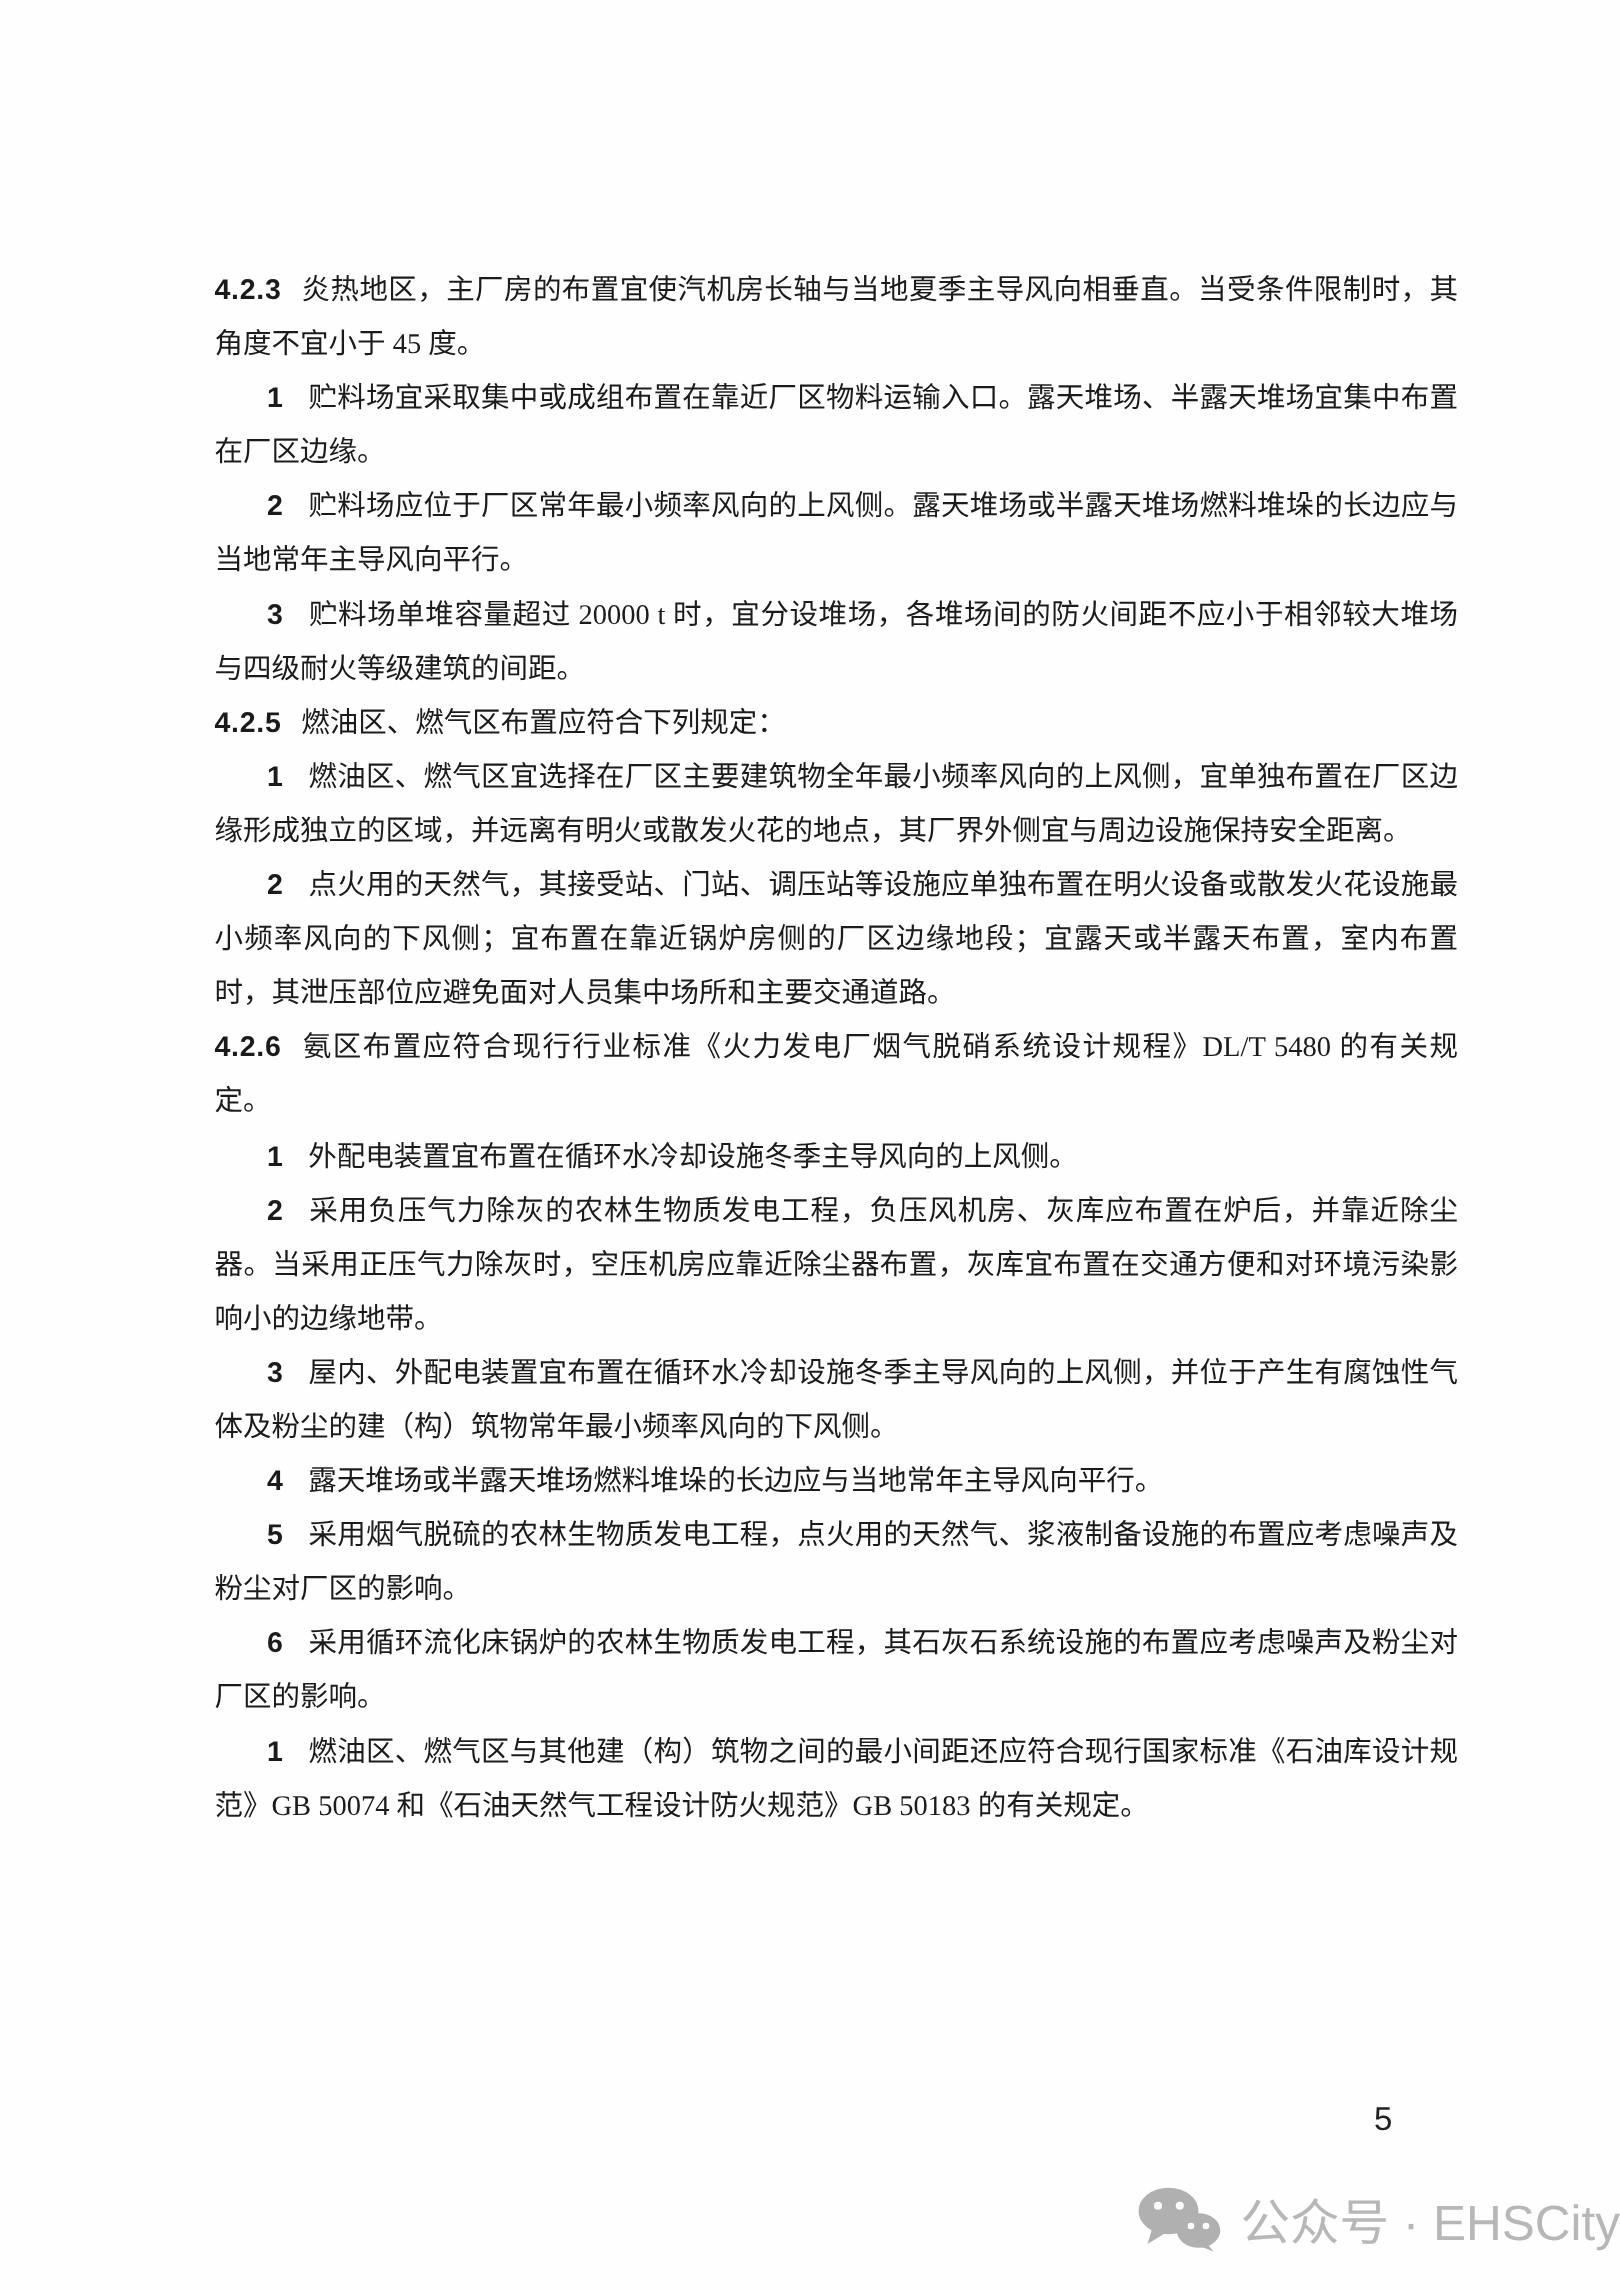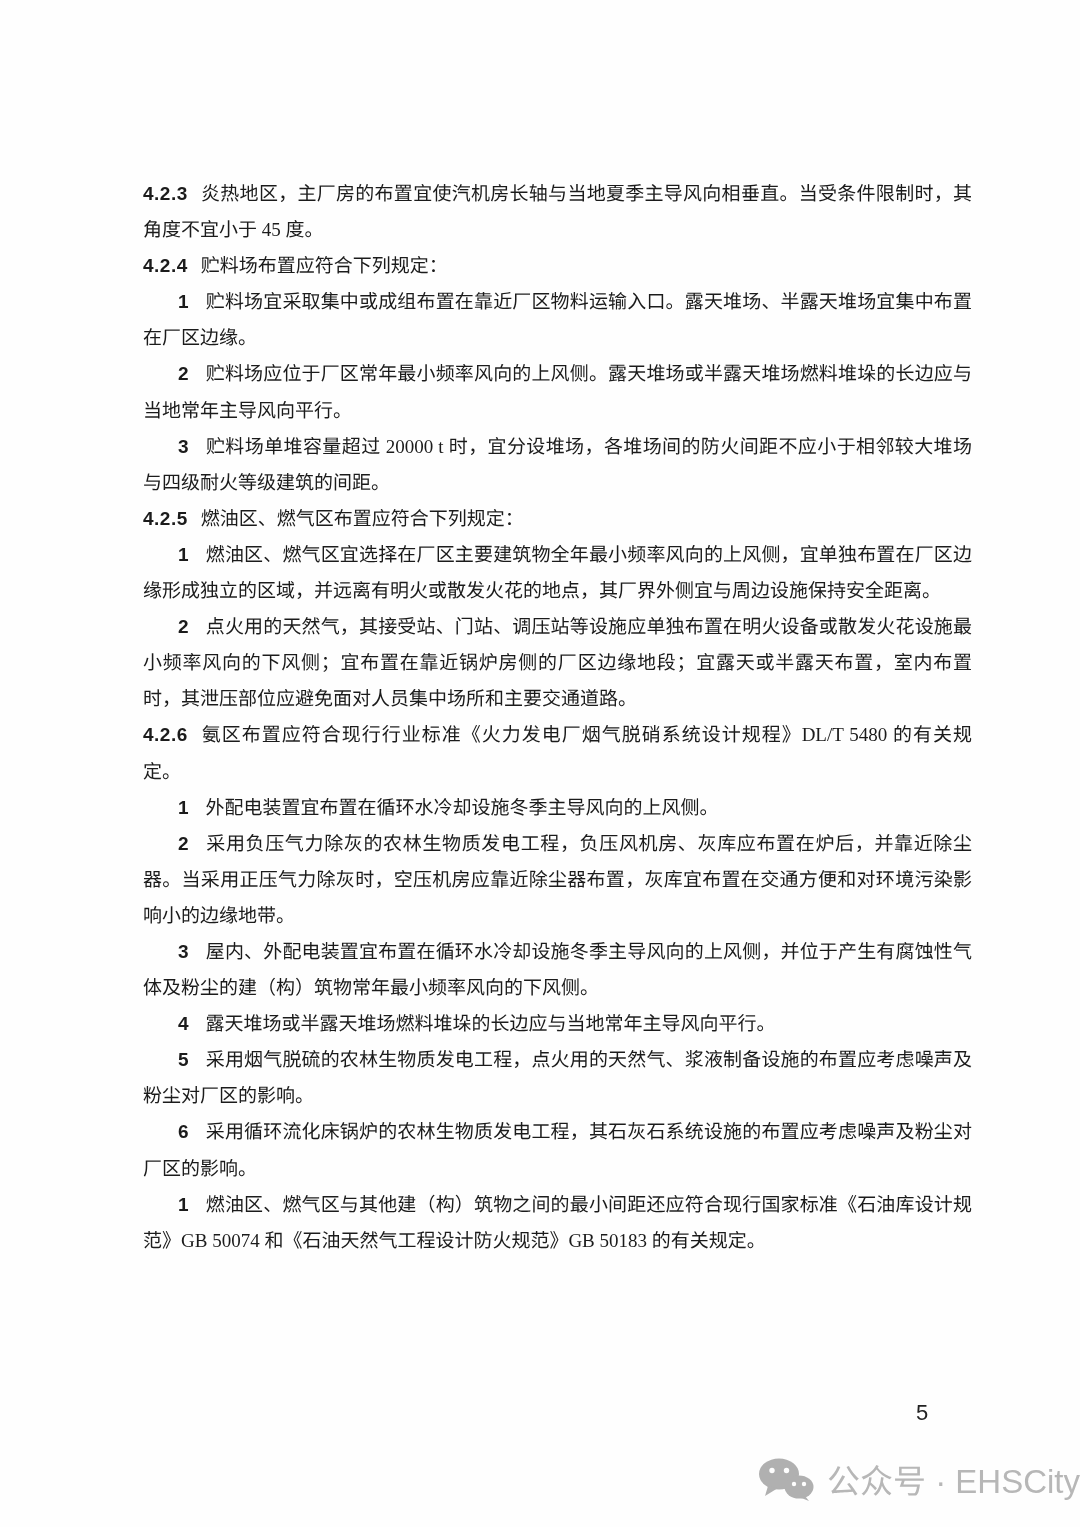--- a/index.html
+++ b/index.html
@@ -86,21 +86,20 @@
   .wechat-icon { display: block; }
 </style>
 </head>
 <body>
 
 <div class="page" style="background: rgb(254, 254, 254);">
 
 
   <main class="content" id="paragraphs" style="color: rgb(27, 27, 27);">
       <div class="para clause"><span class="num">4.2.3</span><span class="txt">炎热地区，主厂房的布置宜使汽机房长轴与当地夏季主导风向相垂直。当受条件限制时，其角度不宜小于 45 度。</span></div>
-      <div class="para clause"><span class="num">4.2.4</span><span class="txt">贮料场布置应符合下列规定：</span></div>
       <div class="para item"><span class="num">1</span><span class="txt">贮料场宜采取集中或成组布置在靠近厂区物料运输入口。露天堆场、半露天堆场宜集中布置在厂区边缘。</span></div>
       <div class="para item"><span class="num">2</span><span class="txt">贮料场应位于厂区常年最小频率风向的上风侧。露天堆场或半露天堆场燃料堆垛的长边应与当地常年主导风向平行。</span></div>
       <div class="para item"><span class="num">3</span><span class="txt">贮料场单堆容量超过 20000 t 时，宜分设堆场，各堆场间的防火间距不应小于相邻较大堆场与四级耐火等级建筑的间距。</span></div>
       <div class="para clause"><span class="num">4.2.5</span><span class="txt">燃油区、燃气区布置应符合下列规定：</span></div>
       <div class="para item"><span class="num">1</span><span class="txt">燃油区、燃气区宜选择在厂区主要建筑物全年最小频率风向的上风侧，宜单独布置在厂区边缘形成独立的区域，并远离有明火或散发火花的地点，其厂界外侧宜与周边设施保持安全距离。</span></div>
       <div class="para item"><span class="num">2</span><span class="txt">点火用的天然气，其接受站、门站、调压站等设施应单独布置在明火设备或散发火花设施最小频率风向的下风侧；宜布置在靠近锅炉房侧的厂区边缘地段；宜露天或半露天布置，室内布置时，其泄压部位应避免面对人员集中场所和主要交通道路。</span></div>
       <div class="para clause"><span class="num">4.2.6</span><span class="txt">氨区布置应符合现行行业标准《火力发电厂烟气脱硝系统设计规程》DL/T 5480 的有关规定。</span></div>
       <div class="para item"><span class="num">1</span><span class="txt">外配电装置宜布置在循环水冷却设施冬季主导风向的上风侧。</span></div>
       <div class="para item"><span class="num">2</span><span class="txt">采用负压气力除灰的农林生物质发电工程，负压风机房、灰库应布置在炉后，并靠近除尘器。当采用正压气力除灰时，空压机房应靠近除尘器布置，灰库宜布置在交通方便和对环境污染影响小的边缘地带。</span></div>
       <div class="para item"><span class="num">3</span><span class="txt">屋内、外配电装置宜布置在循环水冷却设施冬季主导风向的上风侧，并位于产生有腐蚀性气体及粉尘的建（构）筑物常年最小频率风向的下风侧。</span></div>

